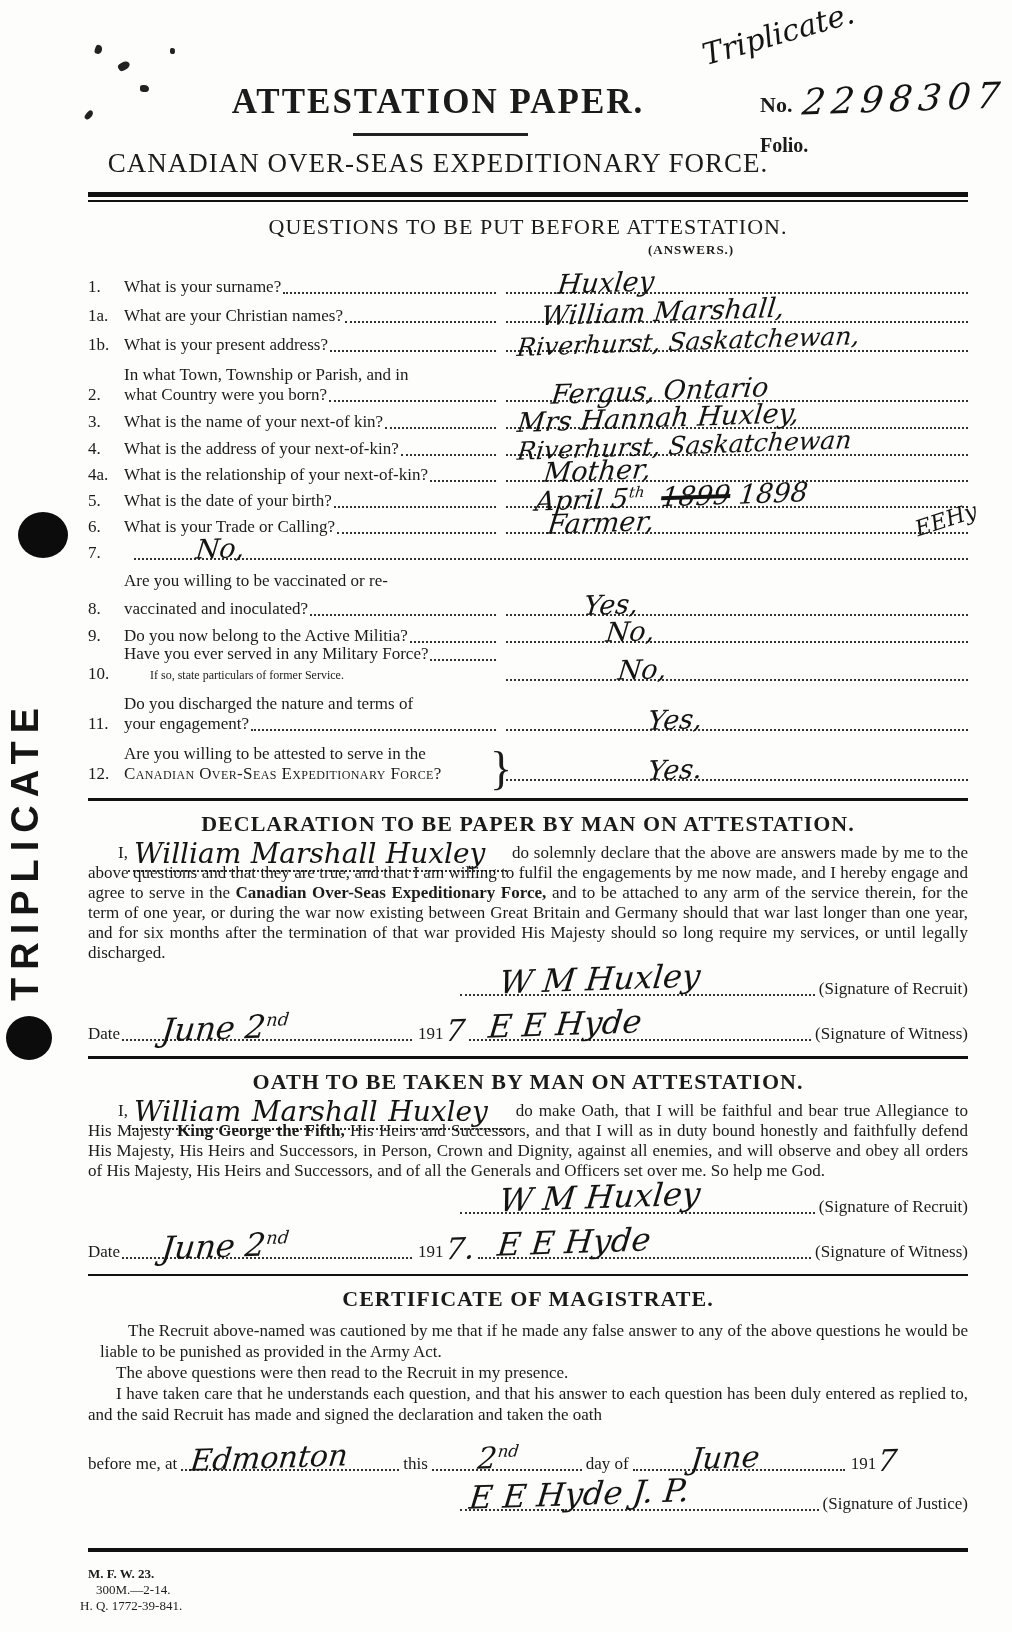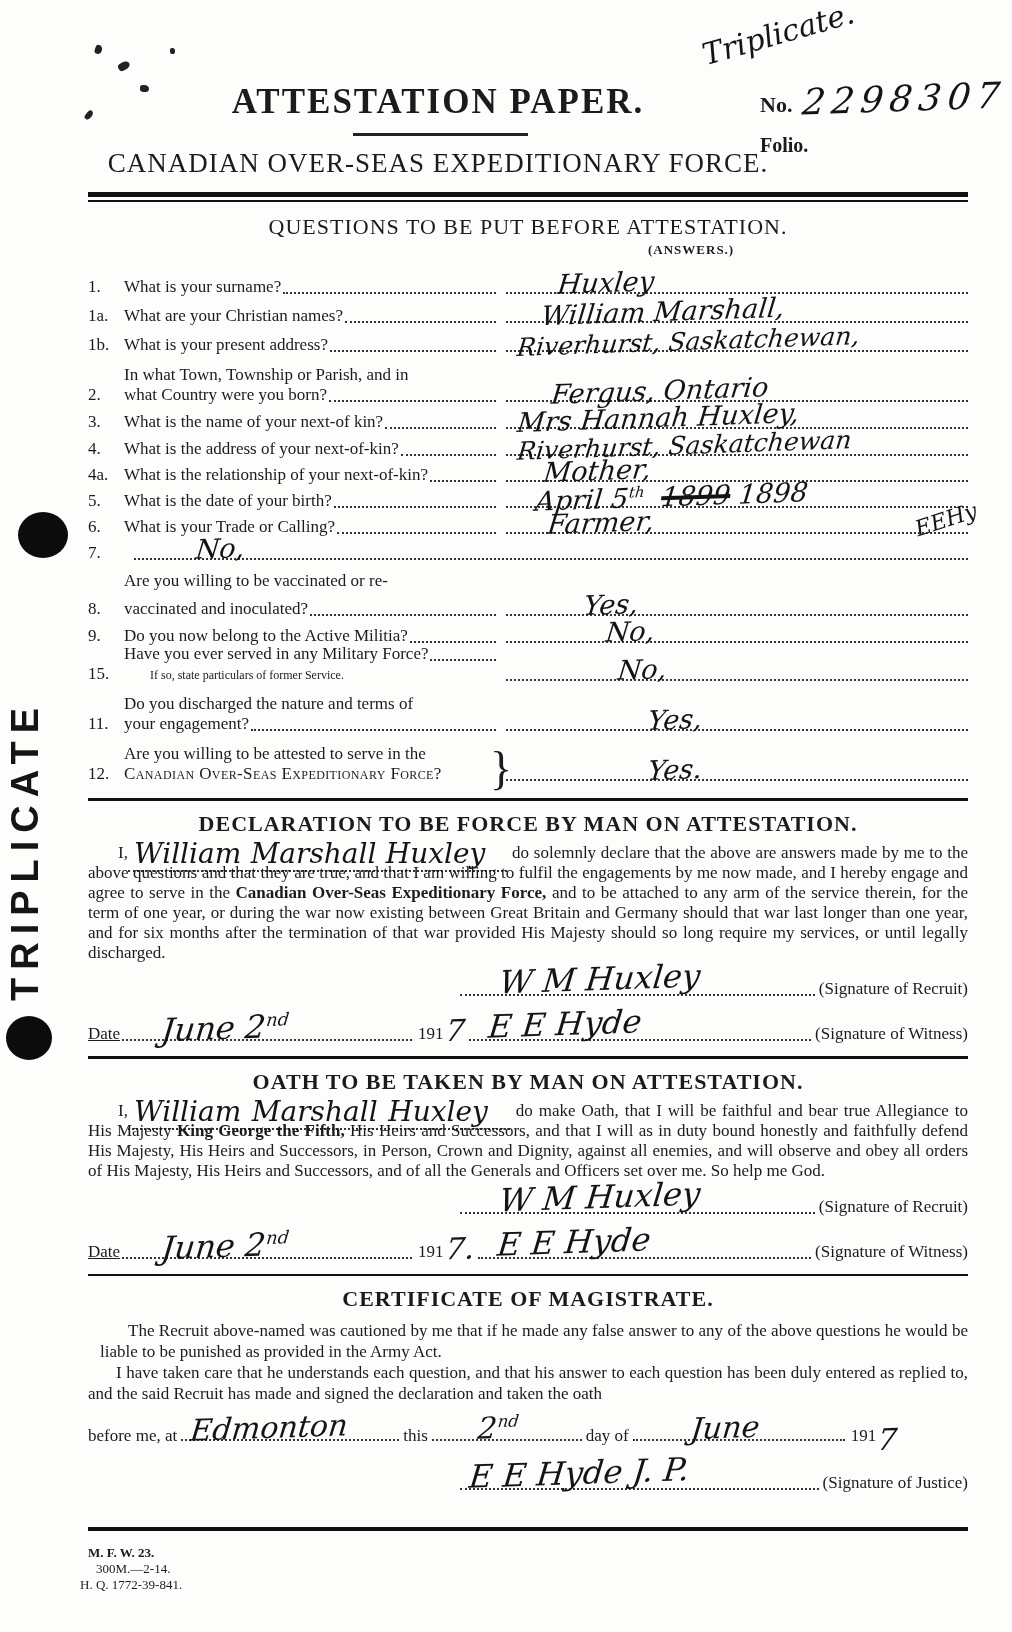--- a/index.html
+++ b/index.html
@@ -63,30 +63,30 @@
   .sec-heading{margin:10px 0 0 0;text-align:center;font-size:22px;font-weight:bold;letter-spacing:1px;}
   .body-para{margin:6px 0 0 0;font-size:17px;line-height:20px;text-align:justify;}
   .lead-in{padding-left:30px;}
   .hw-inline{font-size:28px;line-height:18px;border-bottom:2px dotted #333;padding:0 22px 0 6px;vertical-align:-5px;}
   .b{font-weight:bold;}
   .sig-row{display:flex;align-items:flex-end;font-size:17px;}
   .sig-spacer{flex:0 0 368px;}
   .sig-line{flex:1;border-bottom:2px dotted #333;margin:0 4px 3px 4px;position:relative;height:12px;}
   .sig-hw{position:absolute;bottom:-4px;left:40px;font-size:32px;}
   .sig-label{white-space:nowrap;padding-bottom:0;}
-  .date-label{white-space:nowrap;text-decoration:underline;}
+  .date-label{white-space:nowrap;}
   .date-line{flex:0 0 290px;border-bottom:2px dotted #333;margin:0 4px 3px 2px;position:relative;height:12px;}
   .date-hw{position:absolute;bottom:-8px;left:40px;font-size:32px;}
   .year-printed{white-space:nowrap;padding:0 2px;}
   .year-hw{font-size:30px;position:relative;top:4px;}
 
   
   .cert-para{margin:8px 0 0 12px;font-size:17px;line-height:21px;text-align:justify;text-indent:28px;}
   .cert-para-follow{margin:0;font-size:17px;line-height:21px;text-align:justify;text-indent:28px;}
-  .before-row{display:flex;align-items:center;font-size:17px;margin-top:14px;}
+  .before-row{display:flex;align-items:flex-end;font-size:17px;margin-top:14px;}
   .bl{border-bottom:2px dotted #333;position:relative;height:12px;margin:0 4px 3px 4px;}
   .bl-place{flex:0 0 218px;}
   .bl-day{flex:0 0 150px;}
   .bl-month{flex:0 0 212px;}
   .bl-hw{position:absolute;bottom:-6px;left:10px;font-size:30px;}
 
   .bottom-rule{border-top:4px solid #111;margin-top:34px;}
   .footer{margin-top:14px;font-size:13px;line-height:16px;}
   .footer-line1{font-weight:bold;}
   .footer-line2{padding-left:8px;}
@@ -274,21 +274,21 @@
         <span class="q-cell q-line">
             <span>Do you now belong to the Active Militia?</span>
             <span class="q-leader"></span>
           </span>
         <span class="a-cell">
             <span class="a-hw hw hw-skew" style="left:100px">No,</span>
           </span>
       </div>
 
       <div class="q-row row-note">
-        <span class="q-num">15.</span>
+        <span class="q-num">10.</span>
         <span class="q-cell">
           <span class="q-line">
               <span>Have you ever served in any Military Force?</span>
               <span class="q-leader"></span>
             </span>
           <span class="q-note">If so, state particulars of former Service.</span>
         </span>
         <span class="a-cell">
             <span class="a-hw hw hw-skew" style="left:112px">No,</span>
           </span>
@@ -323,21 +323,21 @@
         </span>
         <span class="a-cell">
             <span class="a-hw hw hw-skew" style="left:142px">Yes.</span>
           </span>
       </div>
 
     </div>
 
     <div class="mid-rule"></div>
 
-    <h3 class="sec-heading">DECLARATION TO BE FORCE BY MAN ON ATTESTATION.</h3>
+    <h3 class="sec-heading">DECLARATION TO BE PAPER BY MAN ON ATTESTATION.</h3>
     <p class="body-para"><span class="lead-in">I,</span><span class="hw hw-inline">William Marshall Huxley</span> <span>do solemnly declare that the above are answers made by me to the above questions and that they are true, and that I am willing to fulfil the engagements by me now made, and I hereby engage and agree to serve in the </span><span class="b">Canadian Over-Seas Expeditionary Force,</span><span> and to be attached to any arm of the service therein, for the term of one year, or during the war now existing between Great Britain and Germany should that war last longer than one year, and for six months after the termination of that war provided His Majesty should so long require my services, or until legally discharged.</span></p>
 
     <div class="sig-row" style="margin-top:16px">
       <span class="sig-spacer"></span>
       <span class="sig-line">
           <span class="sig-hw hw hw-skew">W M Huxley</span>
         </span>
       <span class="sig-label">(Signature of Recruit)</span>
     </div>
 
@@ -377,20 +377,21 @@
       <span class="sig-line">
           <span class="sig-hw hw hw-skew" style="left:20px">E E Hyde</span>
         </span>
       <span class="sig-label">(Signature of Witness)</span>
     </div>
 
     <div class="mid-rule" style="margin-top:12px;border-top-width:2px"></div>
 
     <h3 class="sec-heading">CERTIFICATE OF MAGISTRATE.</h3>
     <p class="cert-para">The Recruit above-named was cautioned by me that if he made any false answer to any of the above questions he would be liable to be punished as provided in the Army Act.</p>
+    <p class="cert-para-follow">The above questions were then read to the Recruit in my presence.</p>
     <p class="cert-para-follow">I have taken care that he understands each question, and that his answer to each question has been duly entered as replied to, and the said Recruit has made and signed the declaration and taken the oath</p>
 
     <div class="before-row">
       <span>before me, at</span>
       <span class="bl bl-place">
           <span class="bl-hw hw hw-skew">Edmonton</span>
         </span>
       <span>this</span>
       <span class="bl bl-day">
           <span class="bl-hw hw hw-skew" style="left:46px"><span>2</span><span class="sup">nd</span></span>

